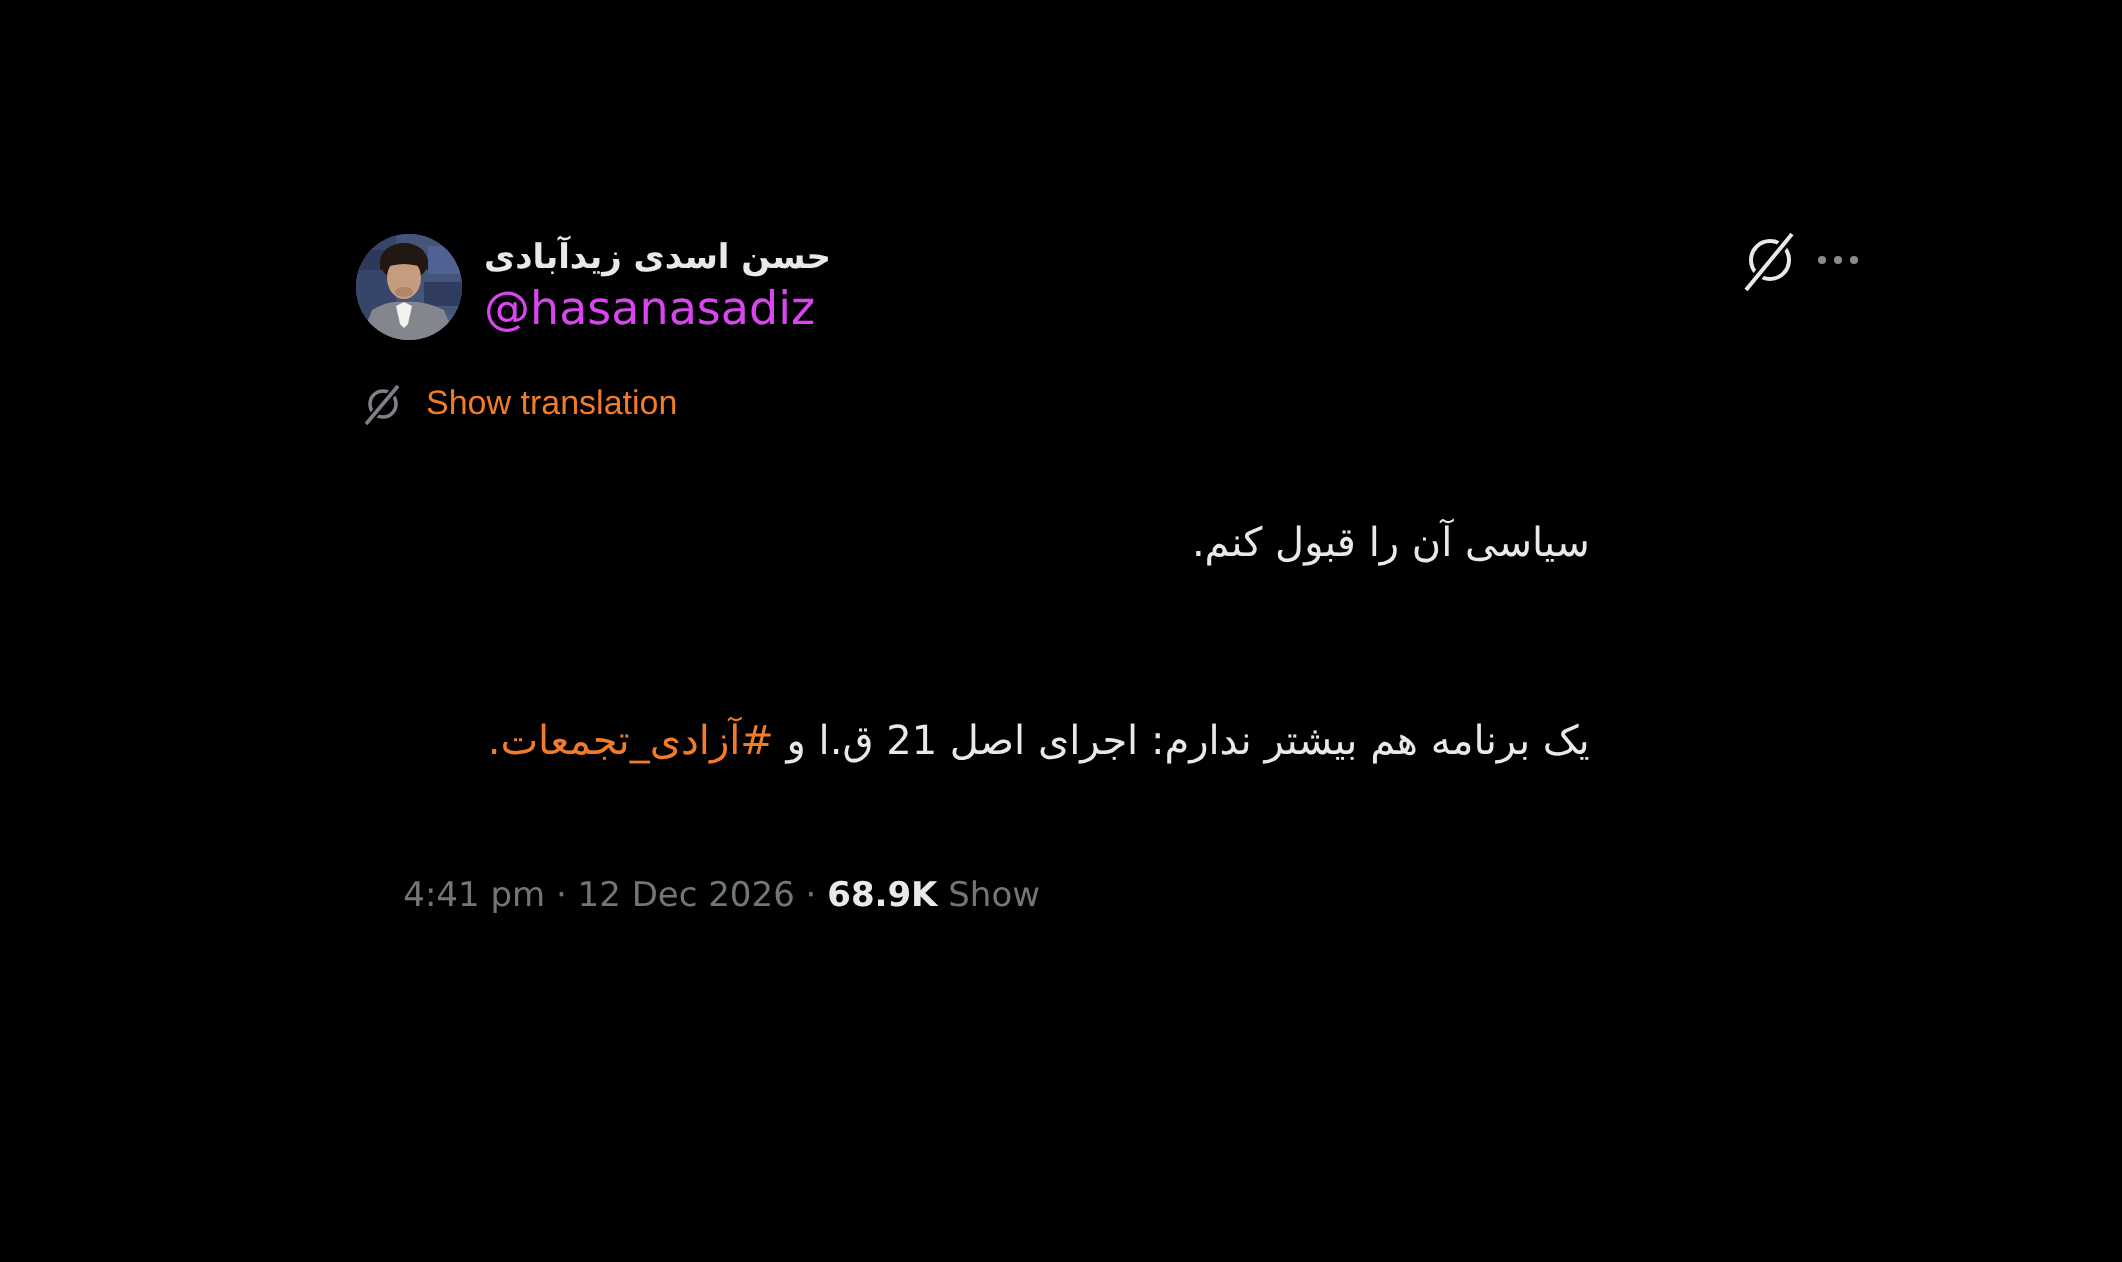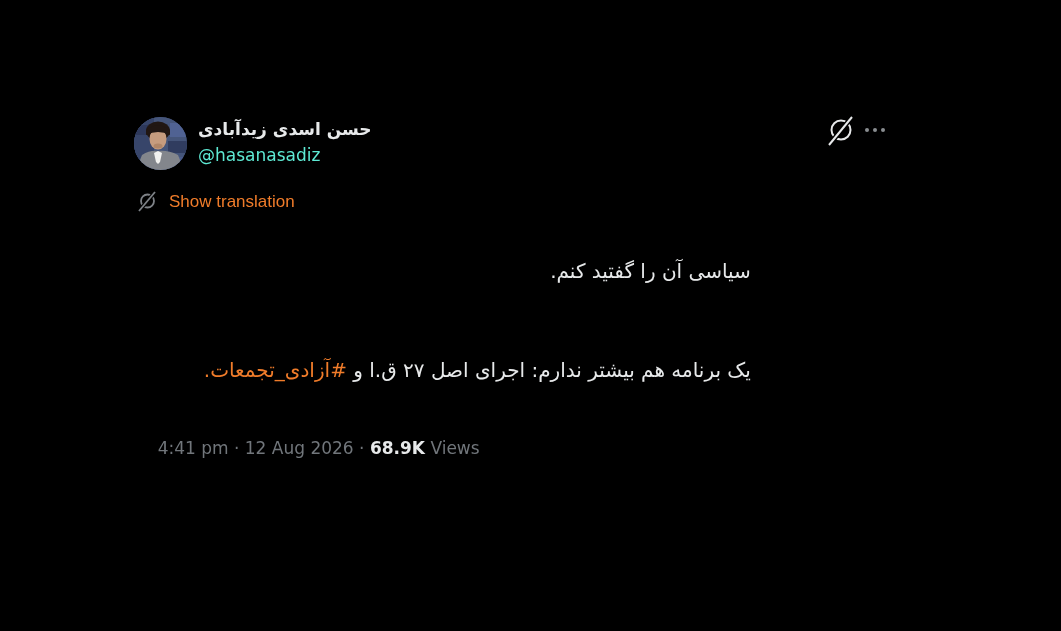--- a/index.html
+++ b/index.html
@@ -7,20 +7,21 @@
     padding: 0;
     background: #000000;
     font-family: "DejaVu Sans", sans-serif;
   }
   .stage {
     position: relative;
     width: 953px;
     height: 631px;
     background: #000000;
     overflow: hidden;
+    margin-left: 44px;
   }
   
   .avatar {
     position: absolute;
     left: 134px;
     top: 117px;
     width: 53px;
     height: 53px;
     border-radius: 50%;
     overflow: hidden;
@@ -35,22 +36,22 @@
   }
   .display-name {
     color: #e7e9ea;
     font-size: 17px;
     font-weight: bold;
     line-height: 26px;
     cursor: pointer;
     white-space: nowrap;
   }
   .handle {
-    color: #5eead4;
-    font-size: 17px;
+    color: #d946ef;
+    font-size: 23px;
     line-height: 26px;
     cursor: pointer;
     white-space: nowrap;
   }
   .icon-btn {
     position: absolute;
     background: none;
     border: none;
     padding: 0;
     margin: 0;
@@ -58,21 +59,21 @@
     line-height: 0;
   }
   .grok-btn { left: 823px; top: 111px; }
   .more-btn { left: 860px; top: 116px; }
   
   .show-translation {
     position: absolute;
     left: 136px;
     top: 189px;
     display: flex;
-    align-items: flex-start;
+    align-items: flex-end;
     gap: 10px;
     background: none;
     border: none;
     padding: 0;
     cursor: pointer;
   }
   .show-translation .label {
     color: #f07c2a;
     font-size: 17px;
     line-height: 26px;
@@ -160,27 +161,27 @@
     <svg width="23" height="25" viewBox="0 0 23 25">
       <circle cx="11.5" cy="12" r="6.5" fill="none" stroke="#7e8287" stroke-width="1.8"></circle>
       <line x1="3" y1="22" x2="19" y2="3" stroke="#000000" stroke-width="4"></line>
       <line x1="3" y1="22" x2="19" y2="3" stroke="#7e8287" stroke-width="1.8"></line>
     </svg>
     <span class="label">Show translation</span>
   </button>
 
   <div class="tweet-body" dir="rtl">
     <div class="tweet-line">
-      <span>سیاسی آن را گفتید کنم.</span>
+      <span>سیاسی آن را قبول کنم.</span>
     </div>
     <div class="tweet-line">
-      <span>یک برنامه هم بیشتر ندارم: اجرای اصل ۲۷ ق.ا و </span><a class="hashtag">#آزادی_تجمعات</a><span class="hashtag">.</span>
+      <span>یک برنامه هم بیشتر ندارم: اجرای اصل 21 ق.ا و </span><a class="hashtag">#آزادی_تجمعات</a><span class="hashtag">.</span>
     </div>
     <div class="tweet-line">
       
     </div>
   </div>
 
   <div class="timestamp">
-    <span>4:41 pm</span><span> · </span><span>12 Aug 2026</span><span> · </span><span class="views-count">68.9K</span><span> Views</span>
+    <span>4:41 pm</span><span> · </span><span>12 Dec 2026</span><span> · </span><span class="views-count">68.9K</span><span> Show</span>
   </div>
 
 </div>
 
 </body></html>

